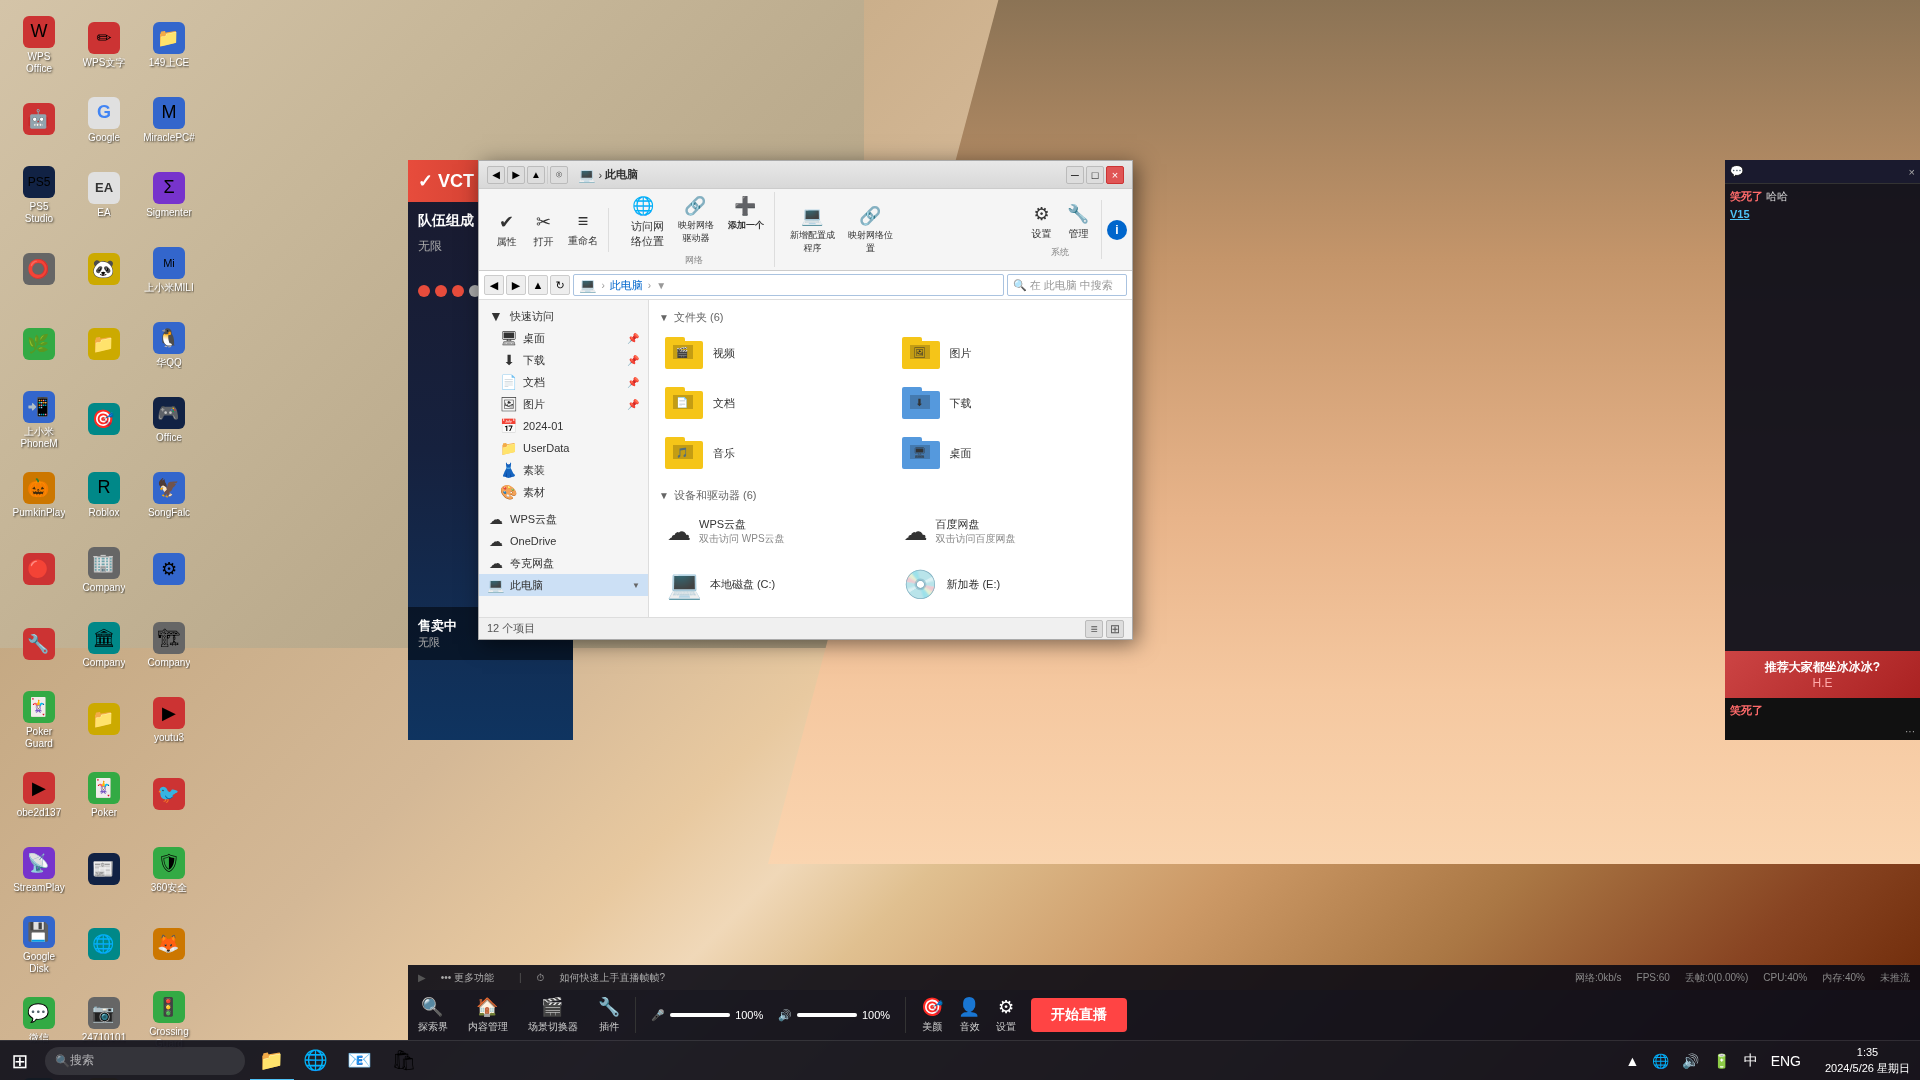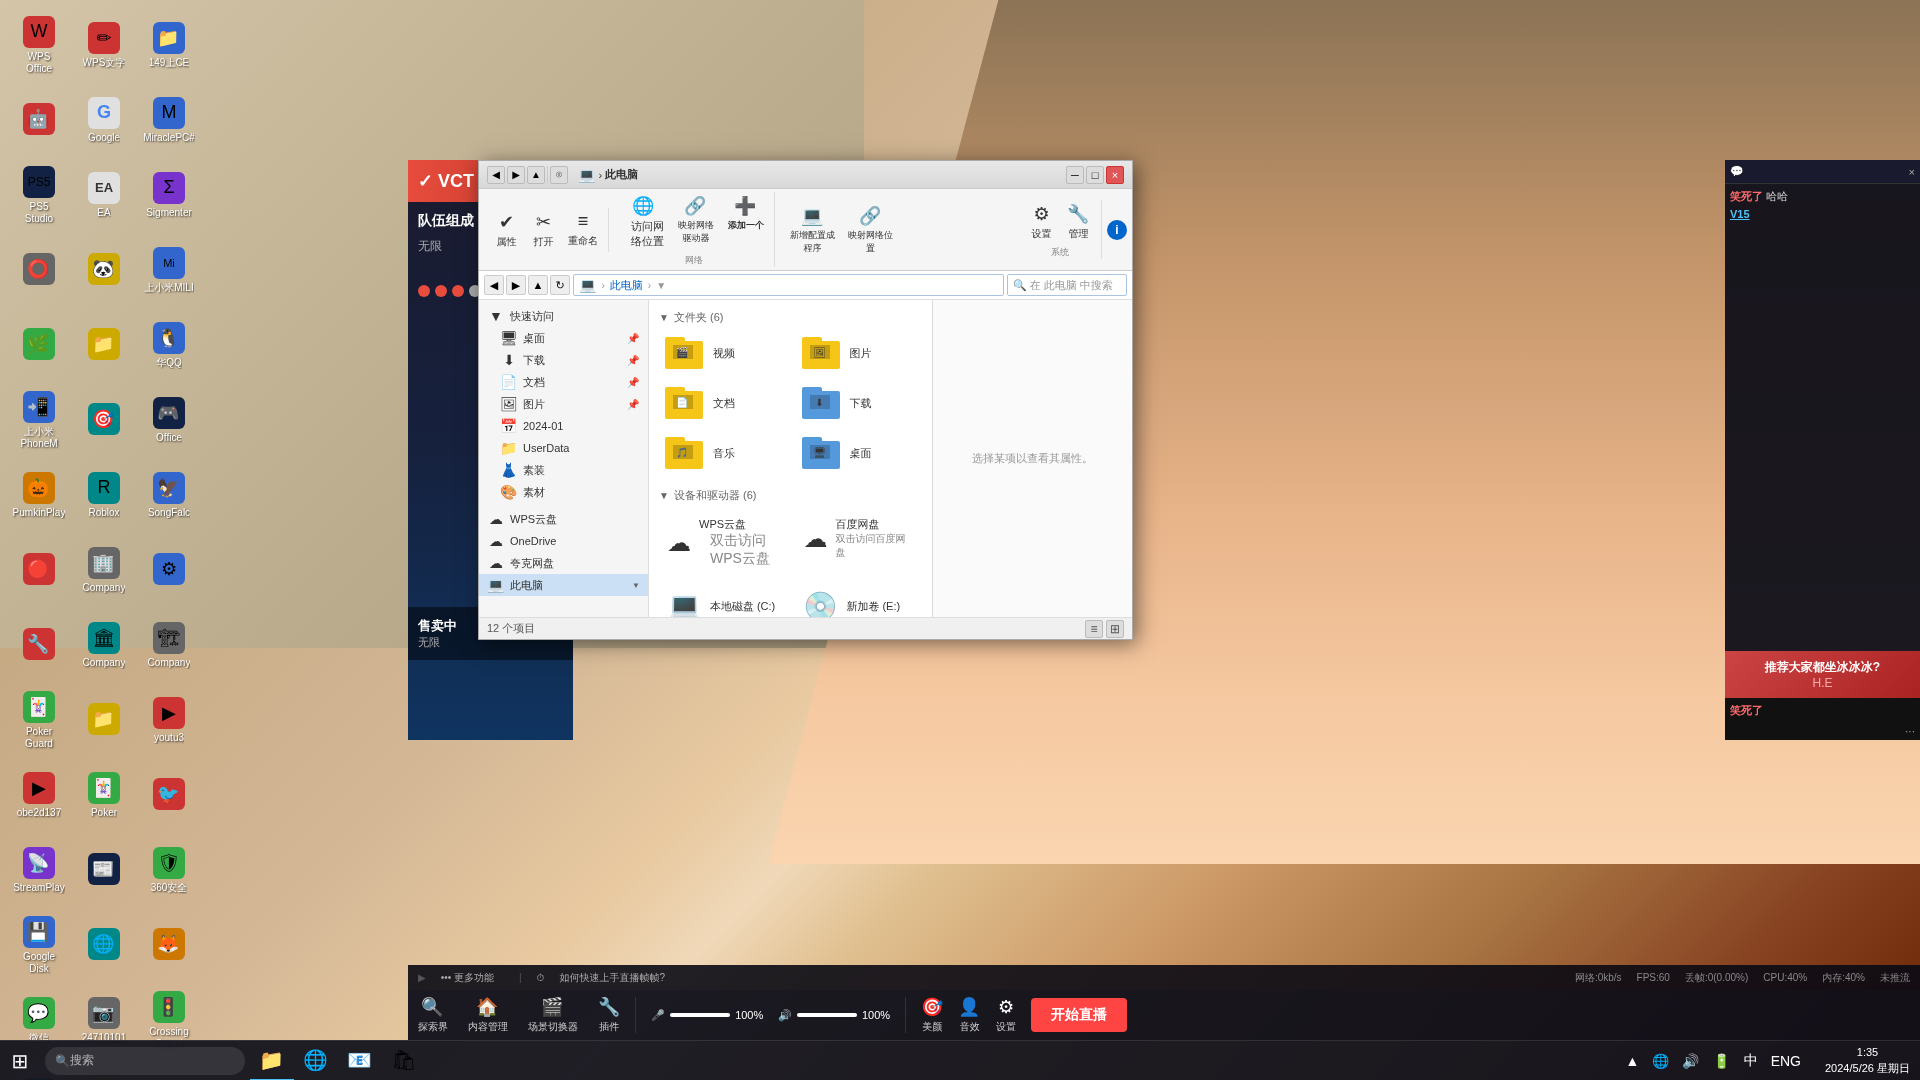--- a/index.html
+++ b/index.html
@@ -1220,21 +1220,21 @@
             <span>设备和驱动器 (6)</span>
           </div>
 
           <div class="content-two-col">
 
             <div class="drive-item">
               <div class="drive-item-header">
                 <span class="drive-icon">☁</span>
                 <div>
                   <div>WPS云盘</div>
-                  <div style="font-size:14px;color:#888;margin-left:11px;">双击访问 WPS云盘</div>
+                  <div style="font-size:10px;color:#888;">双击访问 WPS云盘</div>
                 </div>
               </div>
             </div>
 
             <div class="drive-item">
               <div class="drive-item-header">
                 <span class="drive-icon">☁</span>
                 <div>
                   <div>百度网盘</div>
                   <div style="font-size:10px;color:#888;">双击访问百度网盘</div>
@@ -1259,23 +1259,20 @@
                   <div>新加卷 (E:)</div>
                 </div>
               </div>
 
             </div>
 
           </div>
         </div>
       </div>
 
-      <div class="fe-preview">
-        <span>选择某项以查看其属性。</span>
-      </div>
     </div>
 
     <div class="fe-statusbar">
       <span>12 个项目</span>
       <div class="fe-statusbar-right">
         <div class="view-toggle-btn">≡</div>
         <div class="view-toggle-btn">⊞</div>
       </div>
     </div>
   </div>

